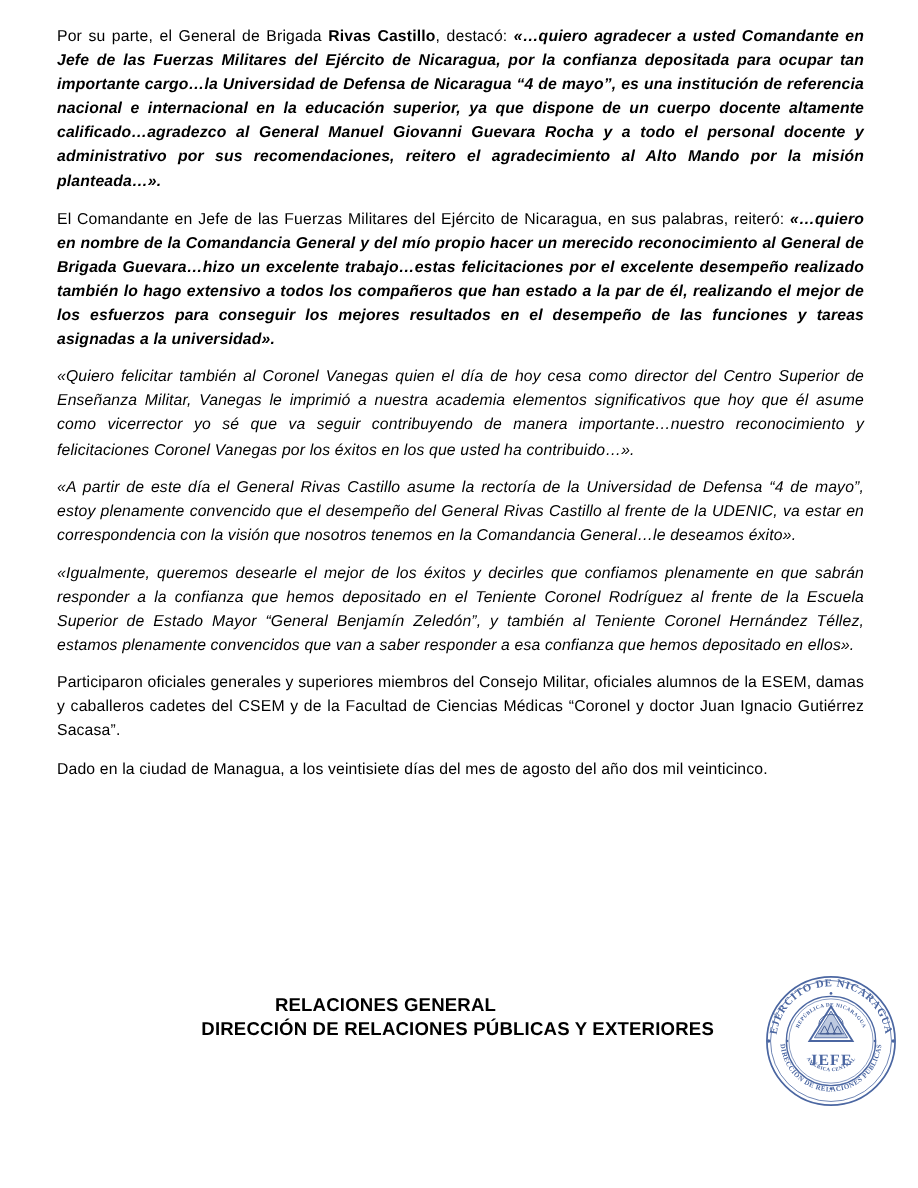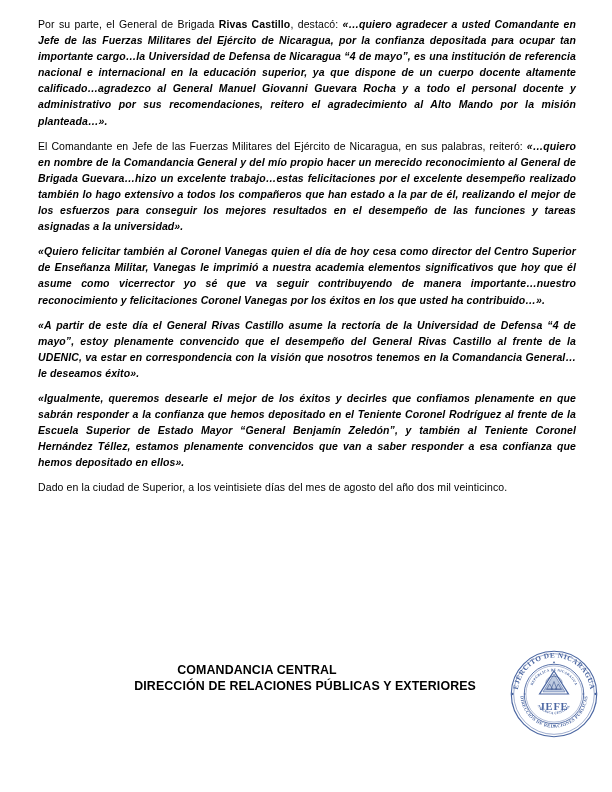--- a/index.html
+++ b/index.html
@@ -38,21 +38,21 @@
     -webkit-hyphens: none;
     hyphens: none;
   }
   p.para:last-of-type { margin-bottom: 0; }
   .bi { font-weight: bold; font-style: italic; }
   .b  { font-weight: bold; font-style: normal; }
   .reg { font-weight: normal; font-style: normal; }
 
   
   p.quote {
-    font-weight: bold;
+    font-weight: normal;
     font-style: italic;
   }
 
   .signature {
     position: absolute;
     left: 38px;
     top: 663px;
     width: 438px;
     text-align: center;
     font-size: 12.4px;
@@ -93,31 +93,34 @@
     </p>
 
     <p class="para quote">
       <span>«A partir de este día el General Rivas Castillo asume la rectoría de la Universidad de Defensa “4 de mayo”, estoy plenamente convencido que el desempeño del General Rivas Castillo al frente de la UDENIC, va estar en correspondencia con la visión que nosotros tenemos en la Comandancia General…le deseamos éxito».</span>
     </p>
 
     <p class="para quote">
       <span>«Igualmente, queremos desearle el mejor de los éxitos y decirles que confiamos plenamente en que sabrán responder a la confianza que hemos depositado en el Teniente Coronel Rodríguez al frente de la Escuela Superior de Estado Mayor “General Benjamín Zeledón”, y también al Teniente Coronel Hernández Téllez, estamos plenamente convencidos que van a saber responder a esa confianza que hemos depositado en ellos».</span>
     </p>
 
+    <p class="para">
+      <span class="reg">Participaron oficiales generales y superiores miembros del Consejo Militar, oficiales alumnos de la ESEM, damas y caballeros cadetes del CSEM y de la Facultad de Ciencias Médicas “Coronel y doctor Juan Ignacio Gutiérrez Sacasa”.</span>
+    </p>
 
 
 
     <p class="para">
-      <span class="reg">Dado en la ciudad de Superior, a los veintisiete días del mes de agosto del año dos mil veinticinco.</span>
+      <span class="reg">Dado en la ciudad de Managua, a los veintisiete días del mes de agosto del año dos mil veinticinco.</span>
     </p>
 
   </div>
 
   <div class="signature">
-    <div>COMANDANCIA CENTRAL</div>
+    <div>RELACIONES GENERAL</div>
     <div class="sig-line2">DIRECCIÓN DE RELACIONES PÚBLICAS Y EXTERIORES</div>
   </div>
 
   <div class="seal">
     <svg viewBox="0 0 200 200" width="96" height="96" aria-hidden="true">
       <defs>
         <path id="arcTop" d="M 24,100 A 76,76 0 0 1 176,100"></path>
         <path id="arcBottom" d="M 30,100 A 70,70 0 0 0 170,100"></path>
         <path id="arcInnerTop" d="M 52,100 A 48,48 0 0 1 148,100"></path>
         <path id="arcInnerBottom" d="M 58,100 A 42,42 0 0 0 142,100"></path>

